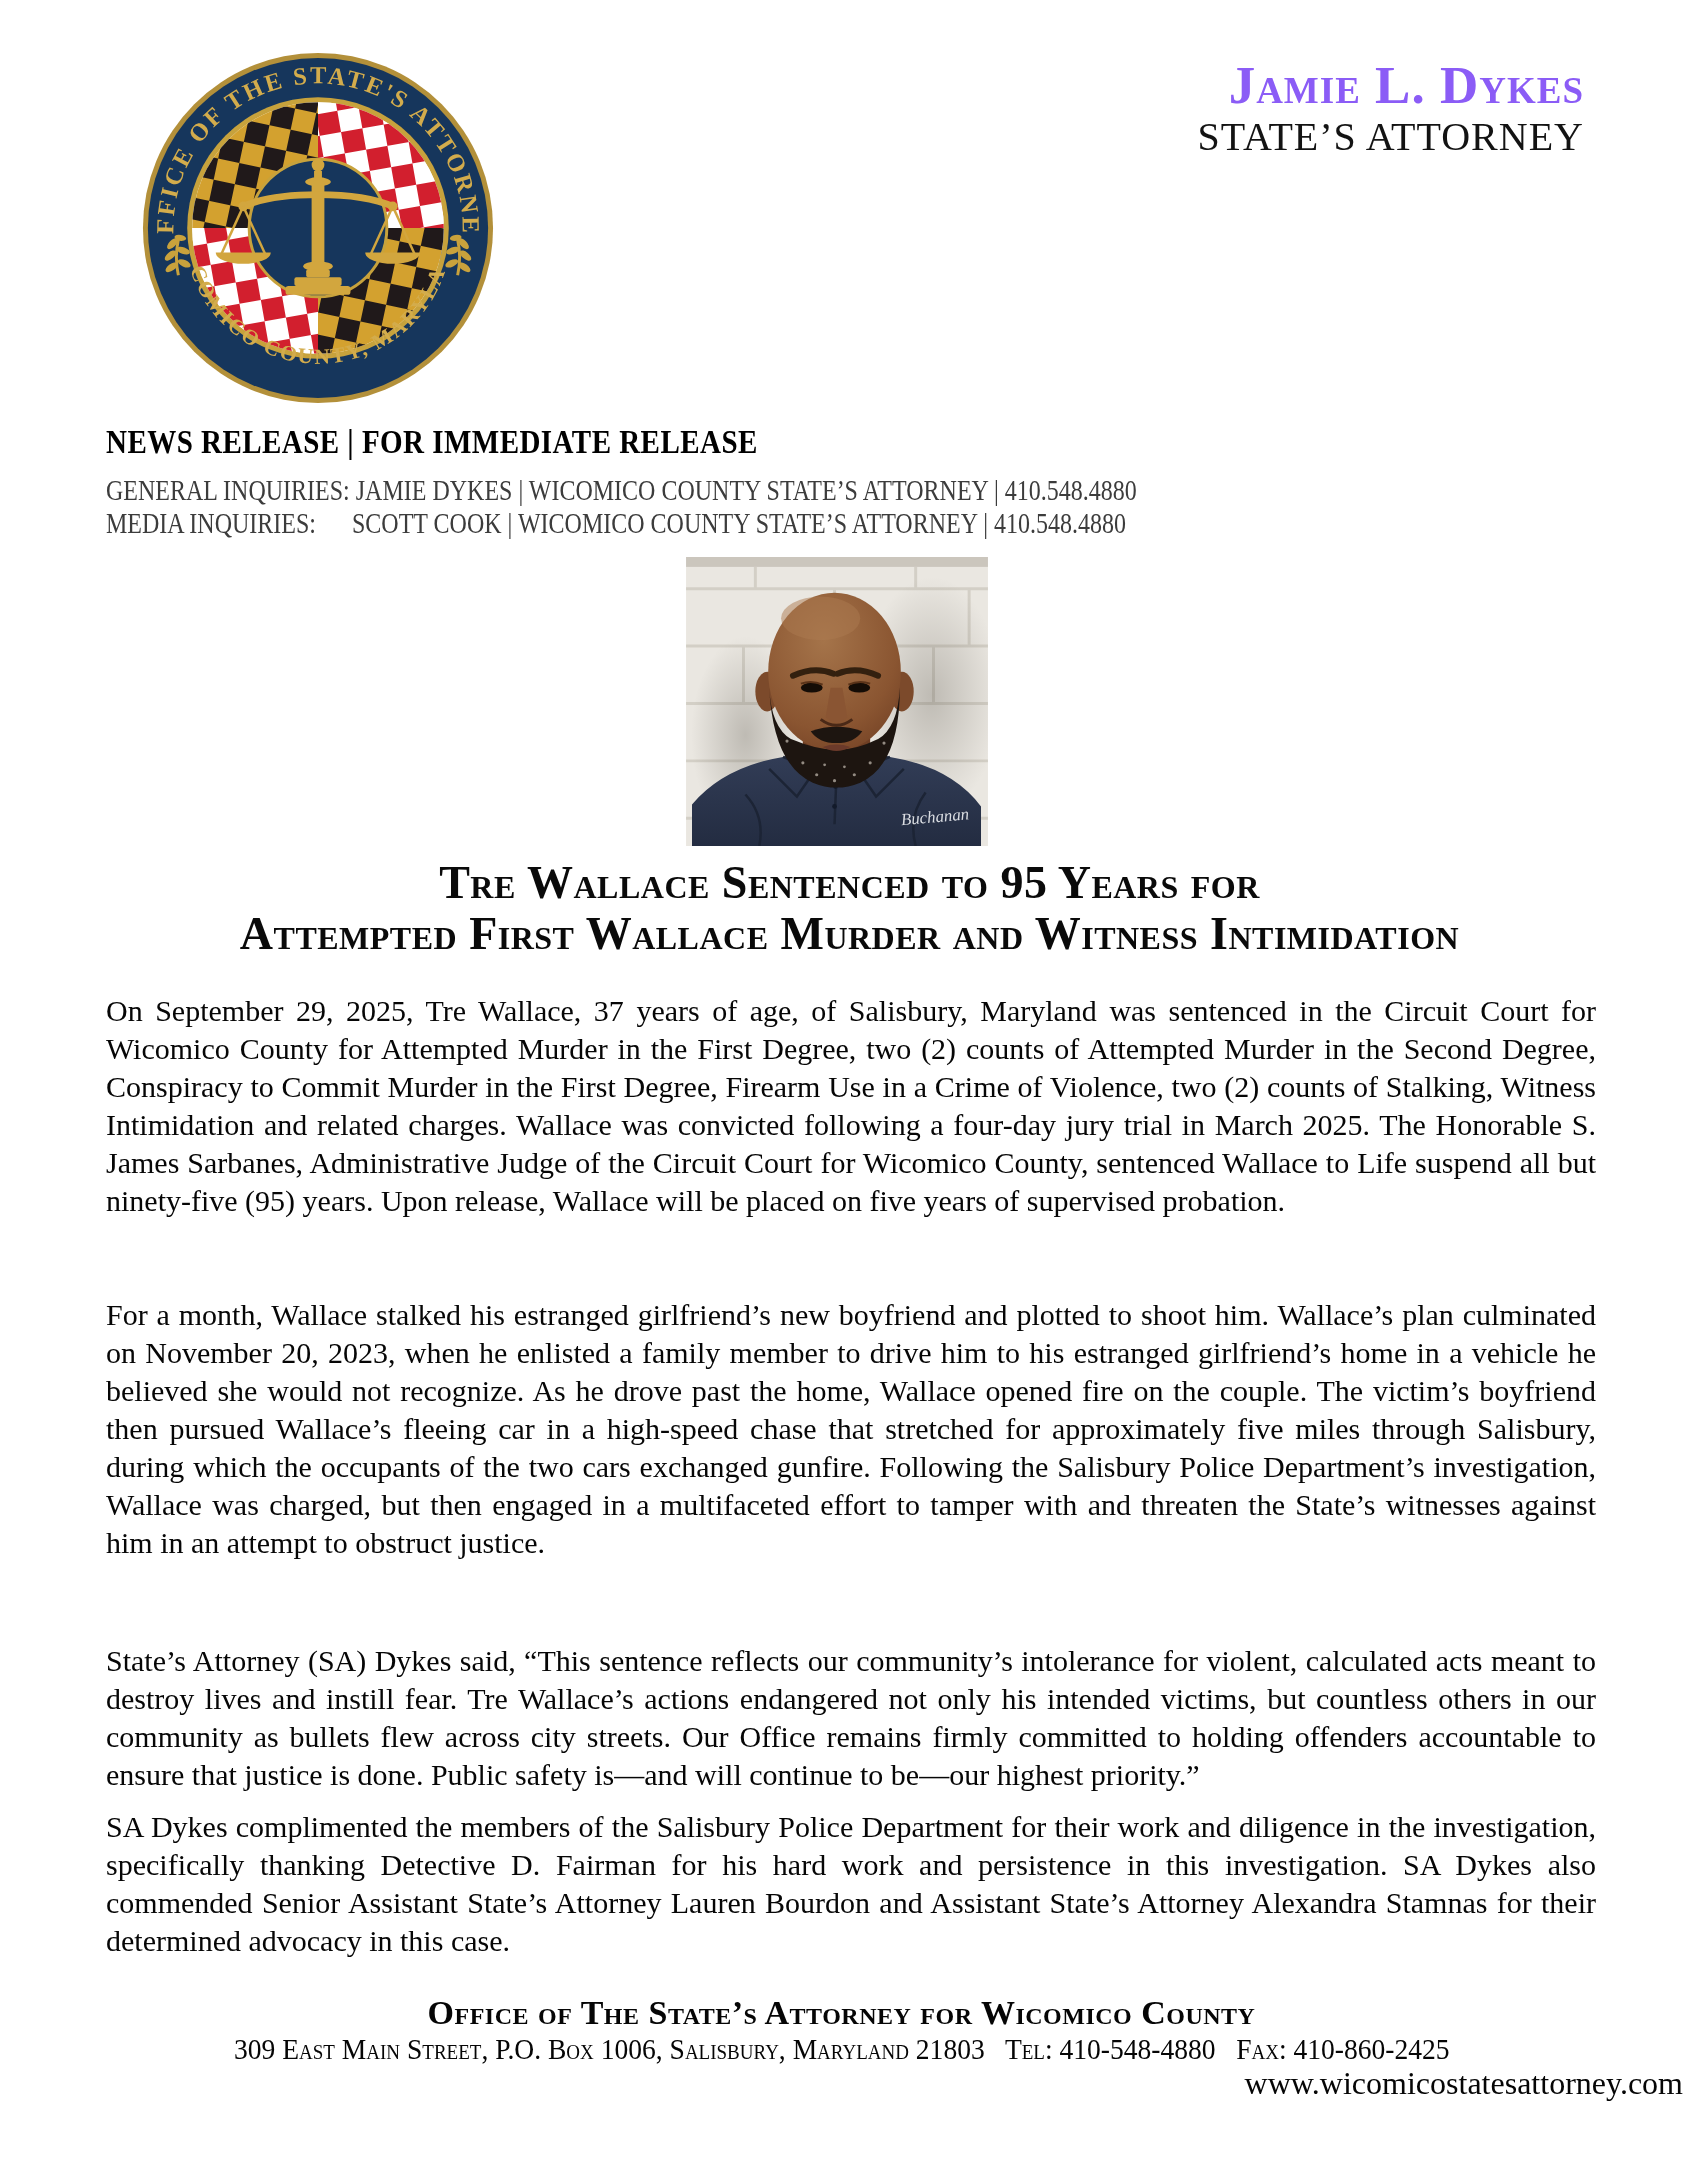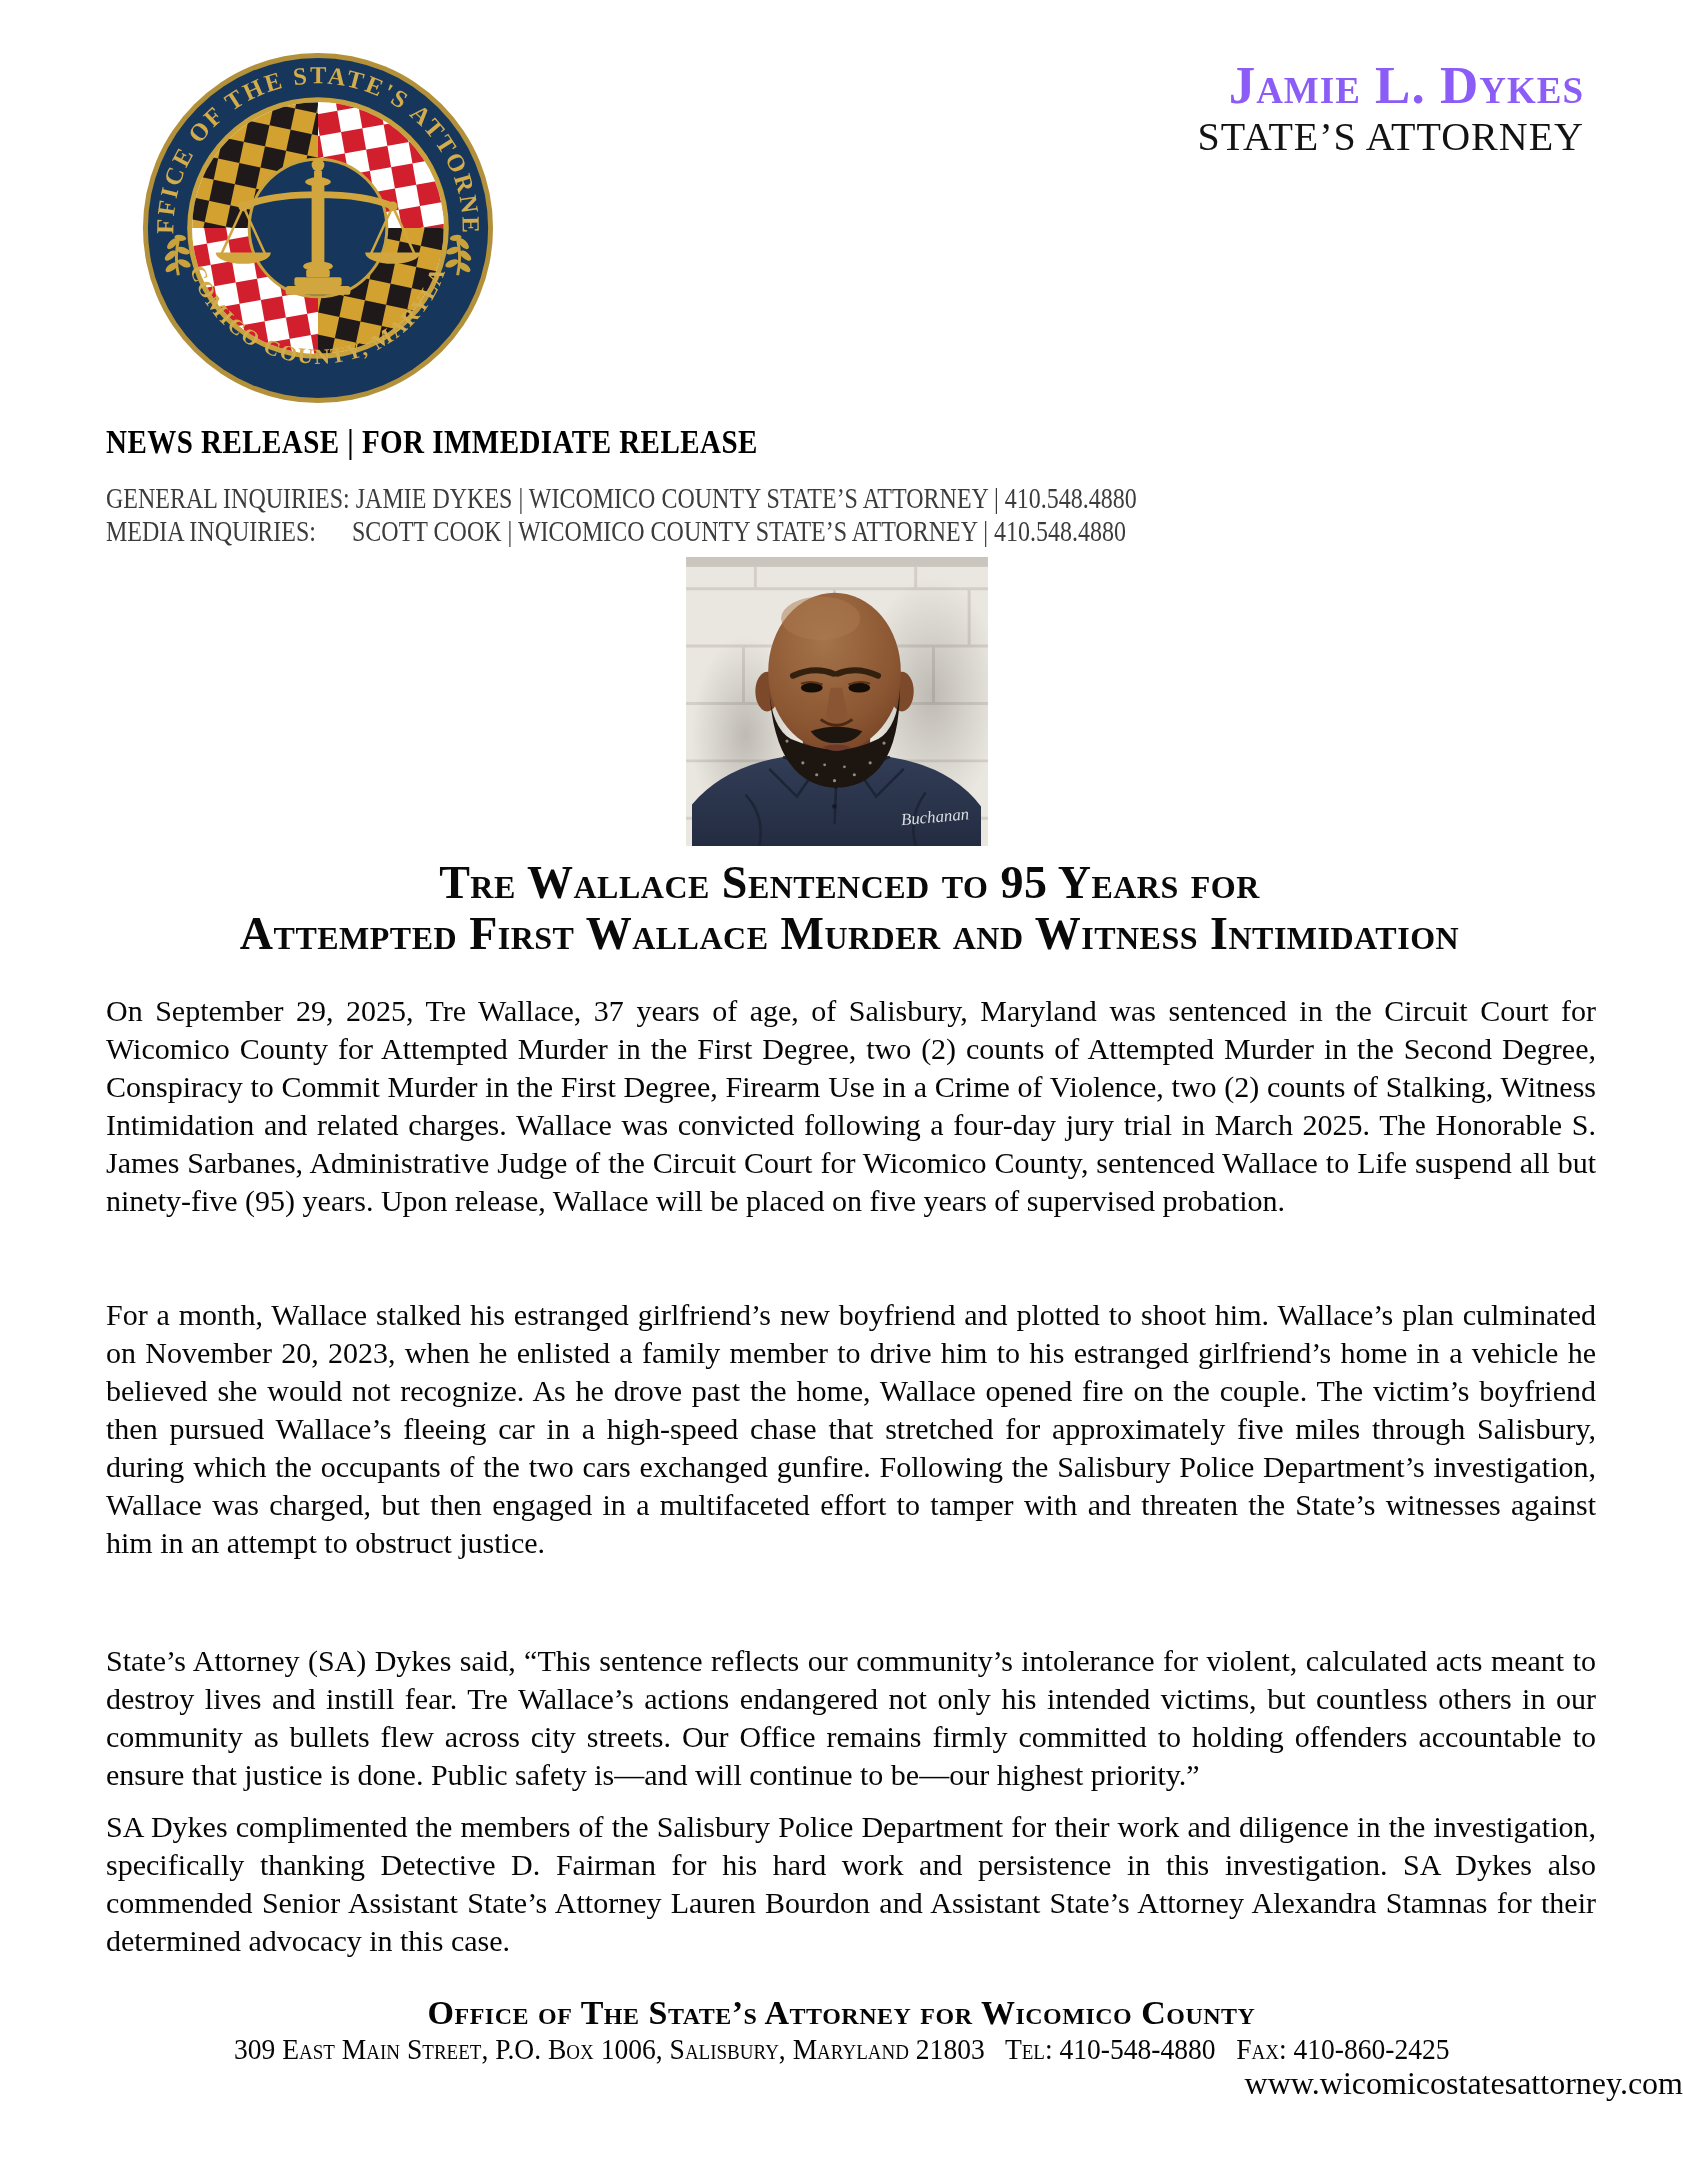--- a/index.html
+++ b/index.html
@@ -27,21 +27,21 @@
   .release-headline{
     font-weight:bold;font-size:33px;line-height:37px;color:#000;
     display:inline-block;transform:scaleX(0.88);transform-origin:0 50%;
     white-space:pre;letter-spacing:0.5px;
   }
   .inq-line{
     font-size:30px;line-height:33px;color:#3c3c3c;
     display:block;transform:scaleX(0.80);transform-origin:0 50%;
     white-space:pre;
   }
-  .inq-wrap{margin-top:20px;}
+  .inq-wrap{margin-top:12px;}
   
   .photo{position:absolute;left:686px;top:557px;width:302px;height:289px;}
   
   .title-block{
     position:absolute;left:16px;right:0;top:857px;text-align:center;
     font-weight:bold;font-variant:small-caps;font-size:46px;line-height:51px;
     color:#0a0a0a;letter-spacing:0.5px;
   }
   
   .para{

